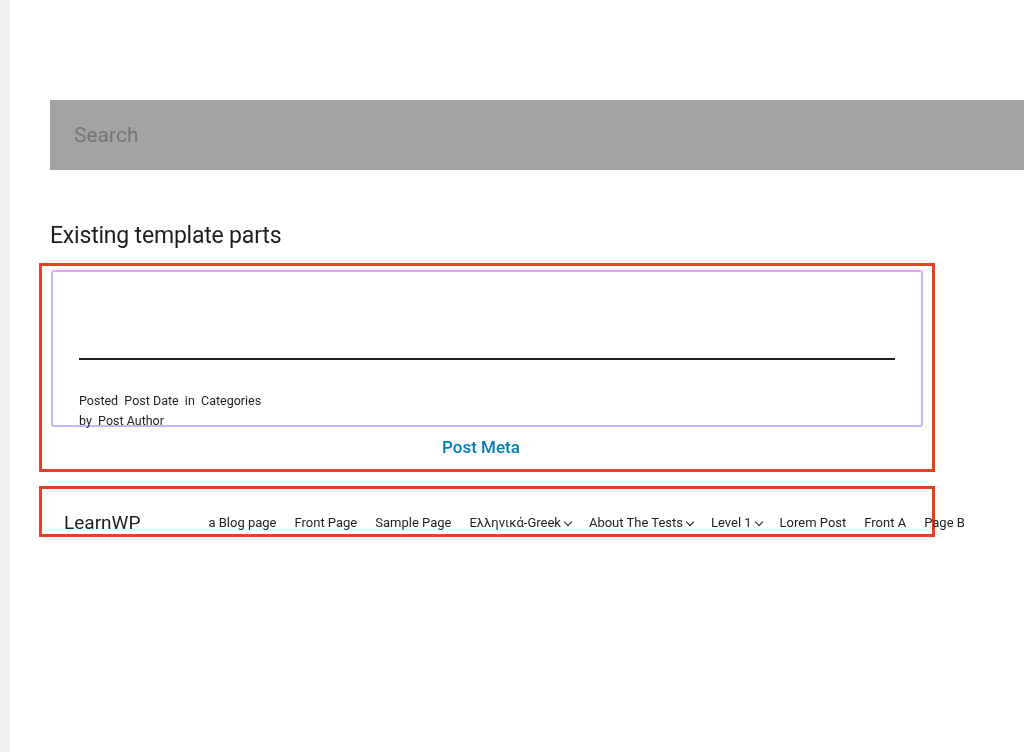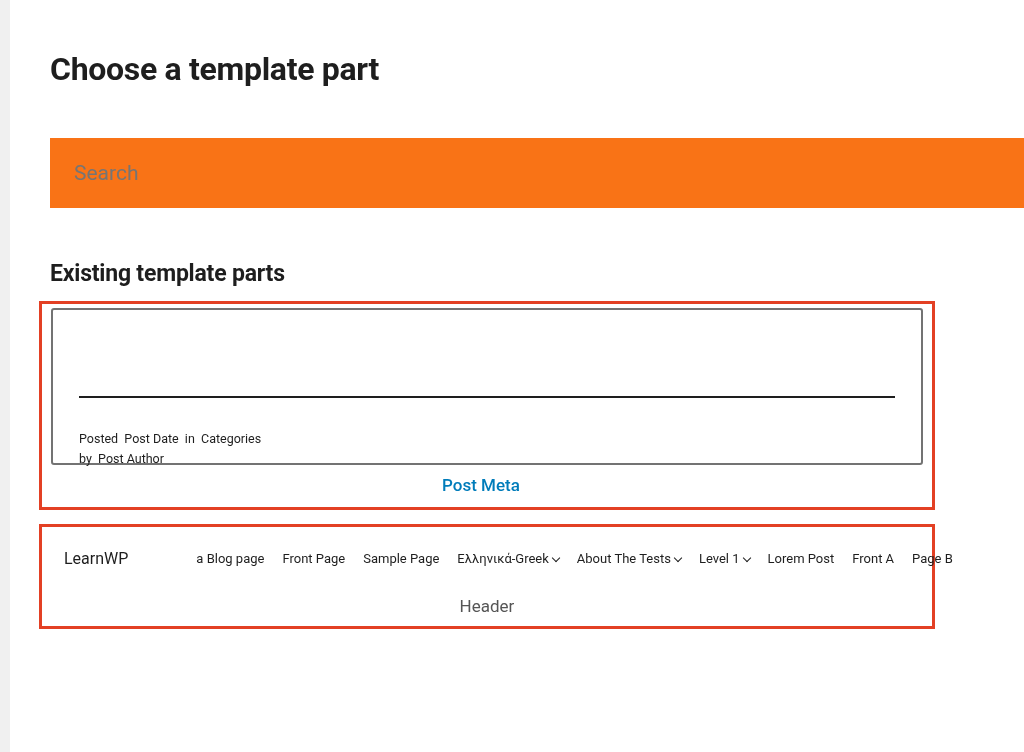--- a/index.html
+++ b/index.html
@@ -33,21 +33,21 @@
       font-size: 32px;
       font-weight: 700;
       color: #1e1e1e;
       letter-spacing: -0.3px;
     }
     .search-box {
       margin-top: 50px;
       margin-left: 0;
       width: 974px;
       height: 70px;
-      background: #f97316;
+      background: #a3a3a3;
       border: none;
       padding: 0 24px;
       font-size: 21px;
       color: #757575;
       display: flex;
       align-items: center;
     }
     .search-input {
       width: 100%;
       height: 100%;
@@ -57,21 +57,21 @@
       color: #1e1e1e;
       outline: none;
       font-family: inherit;
     }
     .search-input::placeholder {
       color: #757575;
     }
     .section-title {
       margin-top: 52px;
       font-size: 23px;
-      font-weight: 700;
+      font-weight: 400;
       color: #1e1e1e;
       letter-spacing: -0.2px;
     }
     .cards-area {
       margin-top: 14px;
     }
     .card-wrap {
       border: 3px solid #e34024;
       padding: 0;
       margin-bottom: 14px;
@@ -80,21 +80,21 @@
       width: 896px;
       margin-left: -11px;
     }
     .card-wrap.second {
       width: 896px;
       margin-left: -11px;
     }
     
     .postmeta-card {
       margin: 4px 9px 0 9px;
-      border: 2px solid #737373;
+      border: 2px solid #c4b5fd;
       border-radius: 3px;
       height: 157px;
       position: relative;
       padding: 0;
     }
     .postmeta-hr {
       position: absolute;
       top: 86px;
       left: 26px;
       right: 26px;
@@ -137,21 +137,21 @@
       height: auto;
     }
     .header-nav {
       display: flex;
       align-items: center;
       font-size: 13px;
       color: #1e1e1e;
       gap: 18px;
     }
     .header-brand {
-      font-size: 16px;
+      font-size: 19px;
       margin-right: 50px;
     }
     .nav-item {
       white-space: nowrap;
       display: flex;
       align-items: center;
       gap: 3px;
       justify-content: center;
     }
     .chevron {
@@ -172,21 +172,20 @@
       transform: rotate(45deg);
     }
   </style>
 </head>
 <body>
 
 <div class="left-stripe"></div>
 
 <div class="container">
 
-  <h1 class="main-title">Choose a template part</h1>
 
   <div class="search-box">
     <input class="search-input" type="text" placeholder="Search" style="">
   </div>
 
   <h2 class="section-title">Existing template parts</h2>
 
   <div class="cards-area">
 
     <div class="card-wrap first">
@@ -239,17 +238,16 @@
             <span>Lorem Post</span>
           </span>
           <span class="nav-item">
             <span>Front A</span>
           </span>
           <span class="nav-item">
             <span>Page B</span>
           </span>
         </div>
       </div>
-      <div class="card-label normal">Header</div>
     </div>
 
   </div>
 </div>
 
 </body></html>

